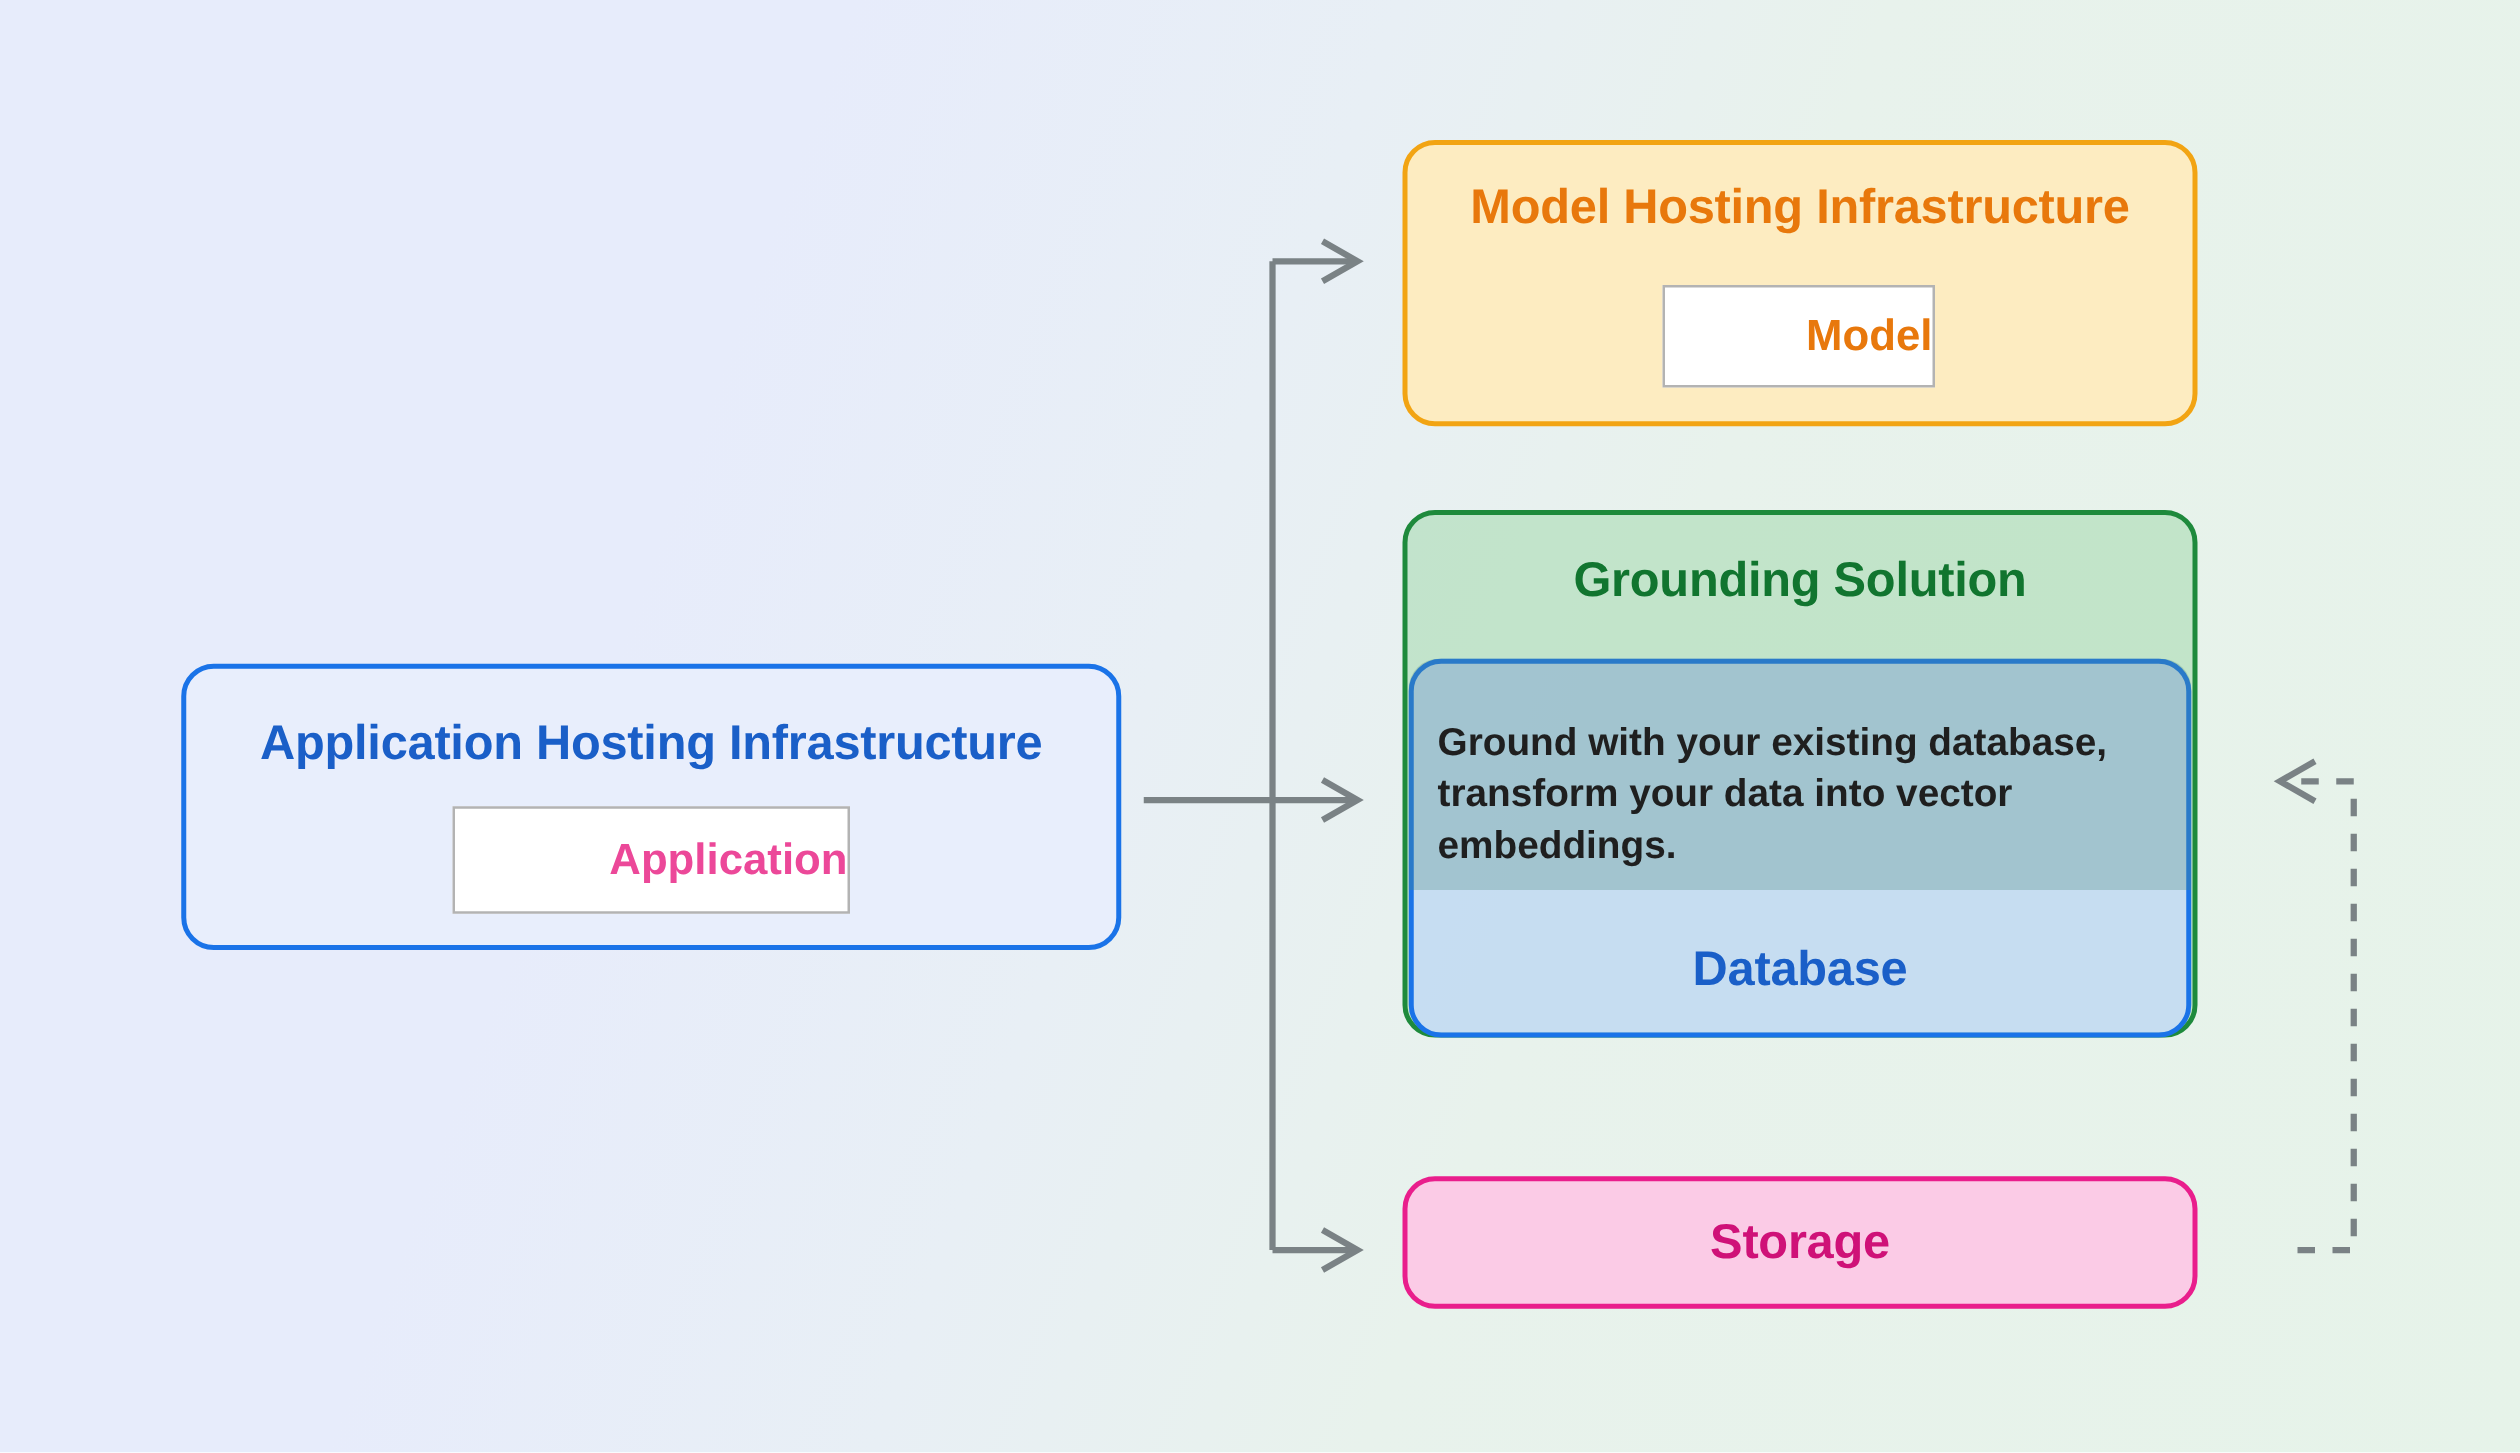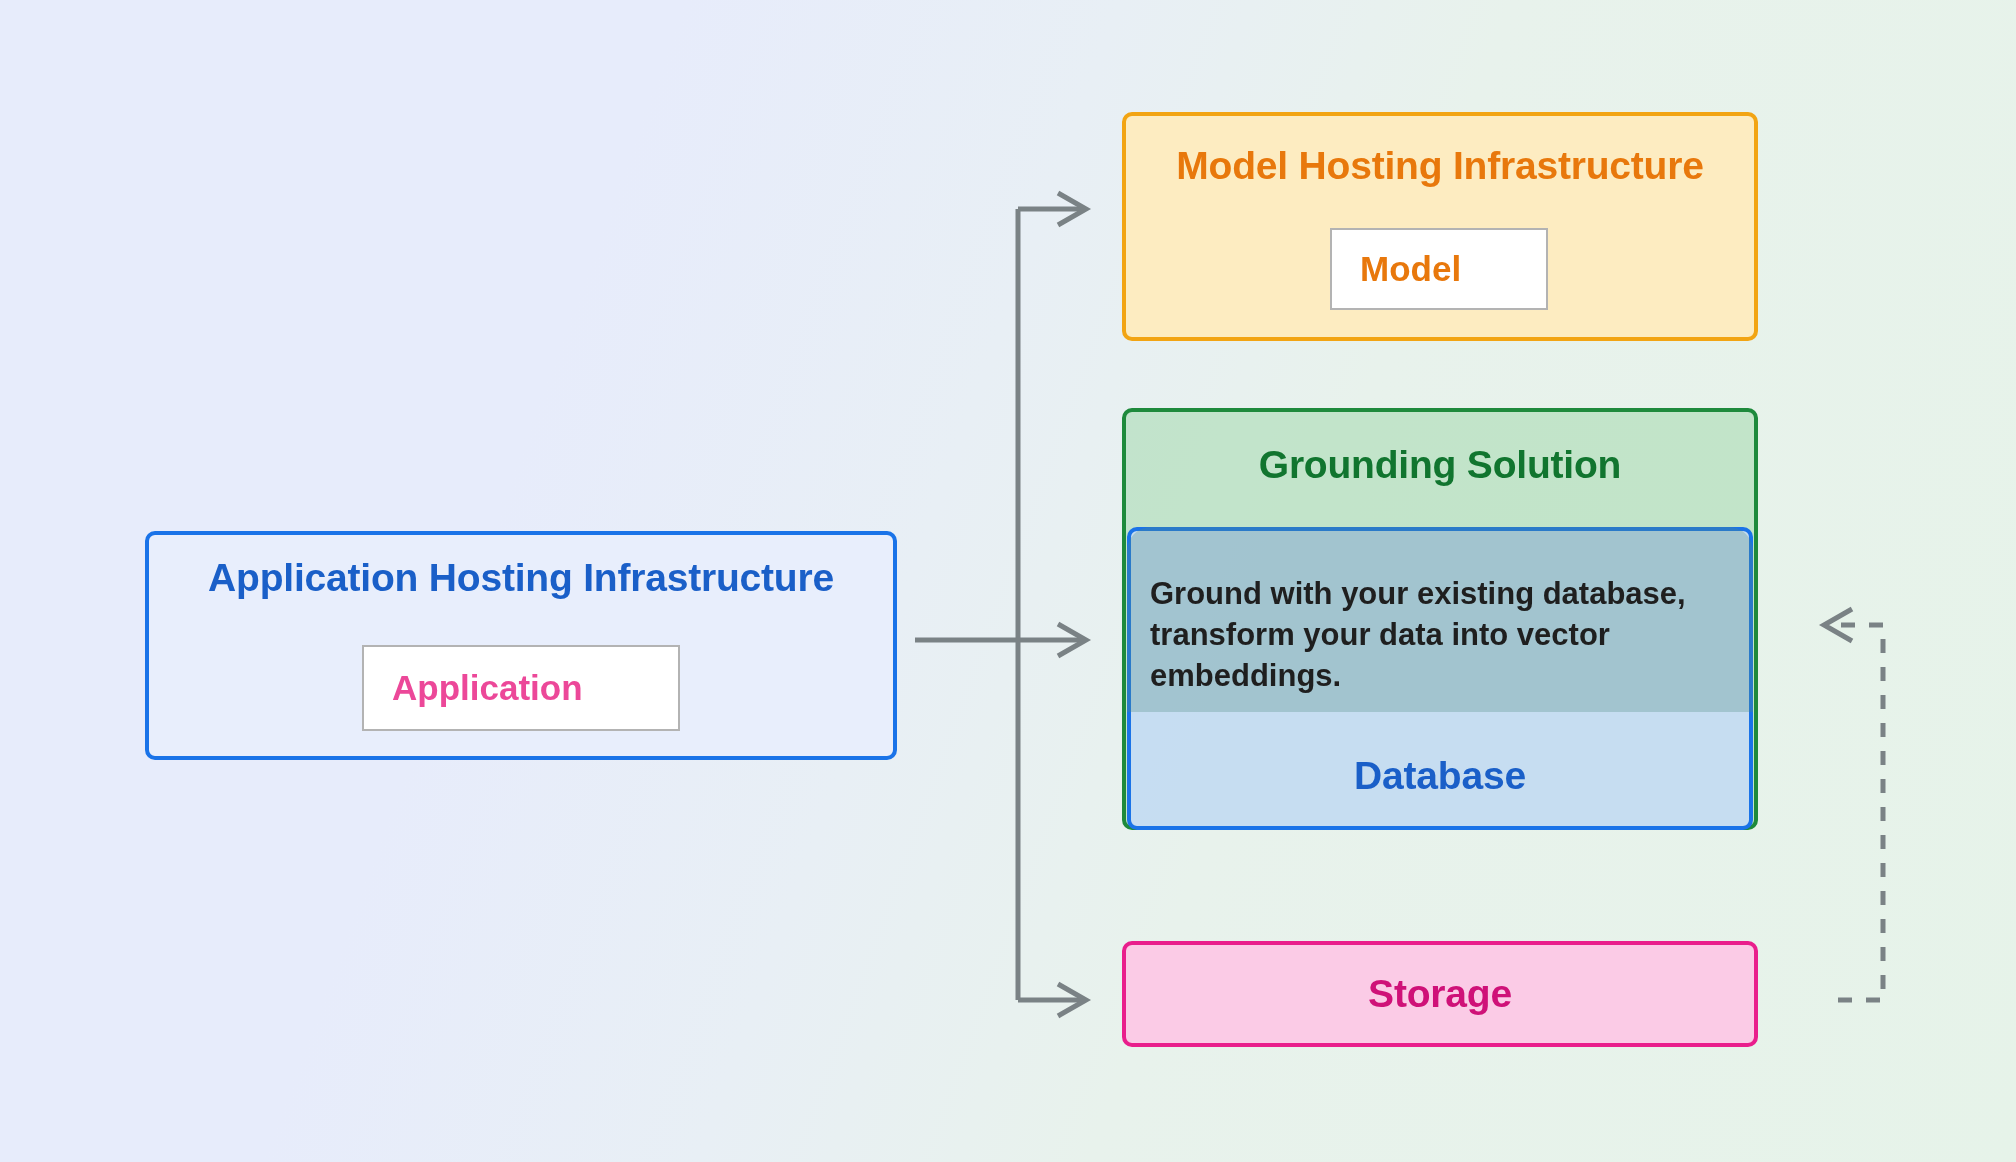--- a/index.html
+++ b/index.html
@@ -20,54 +20,54 @@
         #e8f2ec 62%,
         #e6f3e9 100%);
     font-family: "Liberation Sans", sans-serif;
     -webkit-font-smoothing: antialiased;
   }
 
   
   .node {
     position: absolute;
     box-sizing: border-box;
-    border-radius: 10px;
+    border-radius: 26px;
     display: flex;
     flex-direction: column;
     align-items: center;
   }
   .node-title {
     font-weight: bold;
     letter-spacing: -0.2px;
     text-align: center;
     white-space: nowrap;
   }
   .inner-chip {
     position: absolute;
     box-sizing: border-box;
     background: #ffffff;
     border: 2px solid #b3b3b3;
     display: flex;
     align-items: center;
-    justify-content: flex-start;
+    justify-content: flex-end;
     font-weight: bold;
     padding-left: 28px;
   }
 
   
   #app-host {
     left: 145px;  top: 531px;
     width: 752px; height: 229px;
     border: 4px solid #1a73e8;
     background: #e8eefc;
   }
   #app-host .node-title {
     color: #1a5fc8;
     font-size: 39px;
-    margin-top: 21px;
+    margin-top: 38px;
   }
   #app-chip {
     left: 362px; top: 645px;
     width: 318px; height: 86px;
   }
   #app-chip span { color: #ec4899; font-size: 35px; }
 
   
   #model-host {
     left: 1122px; top: 112px;

